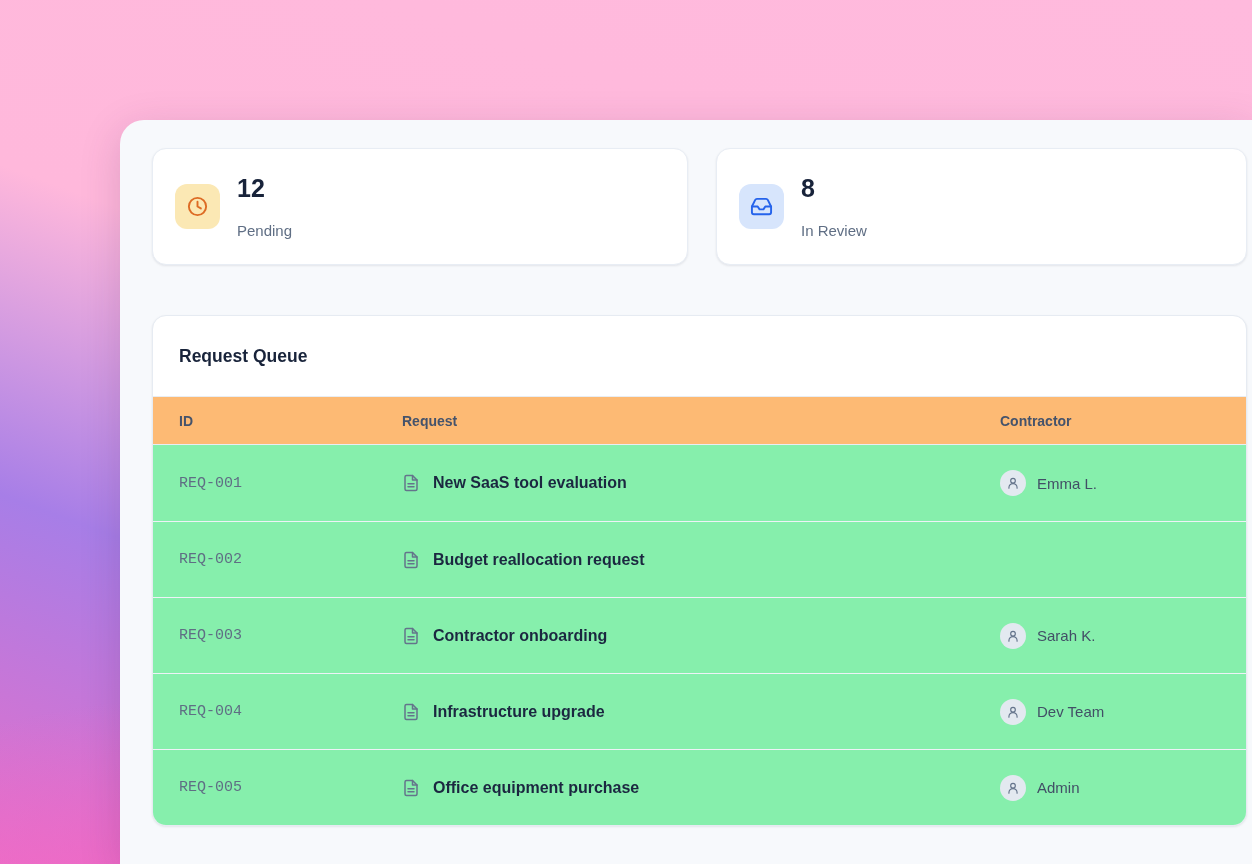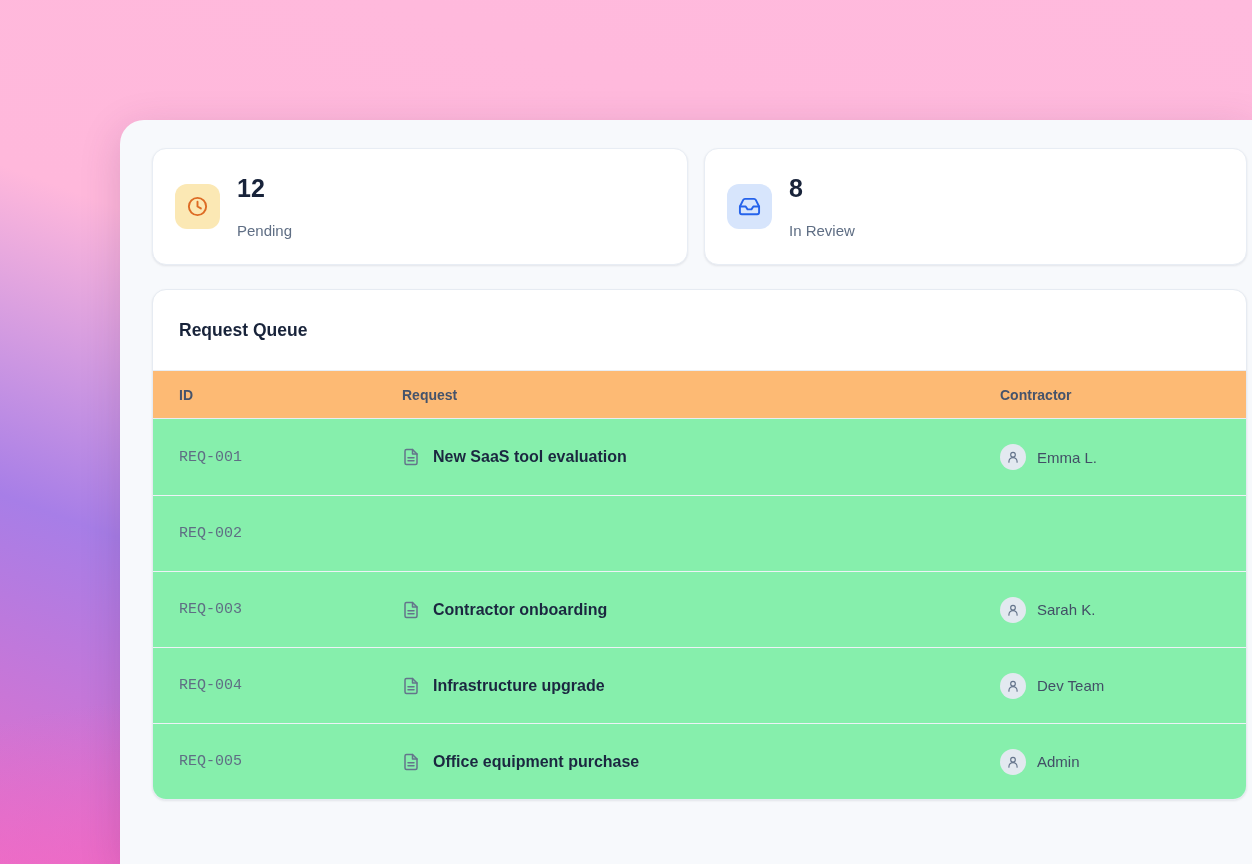--- a/index.html
+++ b/index.html
@@ -12,39 +12,39 @@
     background:
       radial-gradient(55% 42% at 16% 108%, #f468c4 0%, rgba(244,104,196,0) 65%),
       linear-gradient(200deg, #ffbadd 0%, #ffb8db 47%, #a77ee7 72%, #e66fc9 100%);
   }
   .panel{
     position:absolute;left:120px;top:120px;width:1132px;height:744px;
     background:#f7f9fc;border-top-left-radius:24px;
     box-shadow:0 10px 40px rgba(80,30,90,.18);
     padding:28px 5px 0 32px;box-sizing:border-box;
   }
-  .stats-row{display:flex;gap:16px;}
+  .stats-row{display:flex;gap:28px;}
   .stat-card{
     background:#ffffff;border:1px solid #e8edf4;border-radius:14px;
     height:117px;box-sizing:border-box;display:flex;align-items:center;
     padding:0 22px;gap:17px;
     box-shadow:0 1px 3px rgba(15,23,42,.05),0 1px 2px rgba(15,23,42,.04);
   }
   .stat-card.first{flex:0 0 536px;}
   .stat-card.second{flex:1;}
   .stat-icon{
     width:45px;height:45px;border-radius:12px;flex:0 0 45px;
     display:flex;align-items:center;justify-content:center;
   }
   .stat-icon.amber{background:#fbe8b4;color:#dd6b24;}
   .stat-icon.blue{background:#d7e5fc;color:#2563eb;}
   .stat-value{font-size:25px;font-weight:700;color:#18233a;line-height:1.15;}
   .stat-label{font-size:15px;color:#5f6e84;margin-top:19px;}
   .table-card{
-    margin-top:24px;background:#ffffff;border:1px solid #e6ebf2;
+    margin-top:50px;background:#ffffff;border:1px solid #e6ebf2;
     border-radius:14px;overflow:hidden;
     box-shadow:0 1px 3px rgba(15,23,42,.05),0 1px 2px rgba(15,23,42,.04);
   }
   .table-title{
     padding:30px 26px 29px 26px;font-size:17.5px;font-weight:700;color:#18233a;
   }
   .thead{
     display:grid;grid-template-columns:223px 598px 1fr;
     align-items:center;height:49px;background:#fdba74;
     border-top:1px solid #e8edf3;border-bottom:1px solid #e8edf3;
@@ -136,20 +136,31 @@
           <circle cx="12" cy="8" r="4"></circle>
           <path d="M5 21v-1a7 7 0 0 1 14 0v1"></path>
         </svg>
       </span>
       <span class="req-name">Emma L.</span>
     </div>
   </div>
 
   <div class="trow">
     <div class="cell-id">REQ-002</div>
+    <div class="cell-request">
+      <span class="doc-icon">
+        <svg width="18" height="18" viewBox="0 0 24 24" fill="none" stroke="currentColor" stroke-width="2" stroke-linecap="round" stroke-linejoin="round">
+          <path d="M14 2H6a2 2 0 0 0-2 2v16a2 2 0 0 0 2 2h12a2 2 0 0 0 2-2V8z"></path>
+          <polyline points="14 2 14 8 20 8"></polyline>
+          <line x1="16" y1="13" x2="8" y2="13"></line>
+          <line x1="16" y1="17" x2="8" y2="17"></line>
+        </svg>
+      </span>
+      <span class="req-text">Budget reallocation request</span>
+    </div>
   </div>
 
   <div class="trow">
     <div class="cell-id">REQ-003</div>
     <div class="cell-request">
       <span class="doc-icon">
         <svg width="18" height="18" viewBox="0 0 24 24" fill="none" stroke="currentColor" stroke-width="2" stroke-linecap="round" stroke-linejoin="round">
           <path d="M14 2H6a2 2 0 0 0-2 2v16a2 2 0 0 0 2 2h12a2 2 0 0 0 2-2V8z"></path>
           <polyline points="14 2 14 8 20 8"></polyline>
           <line x1="16" y1="13" x2="8" y2="13"></line>

